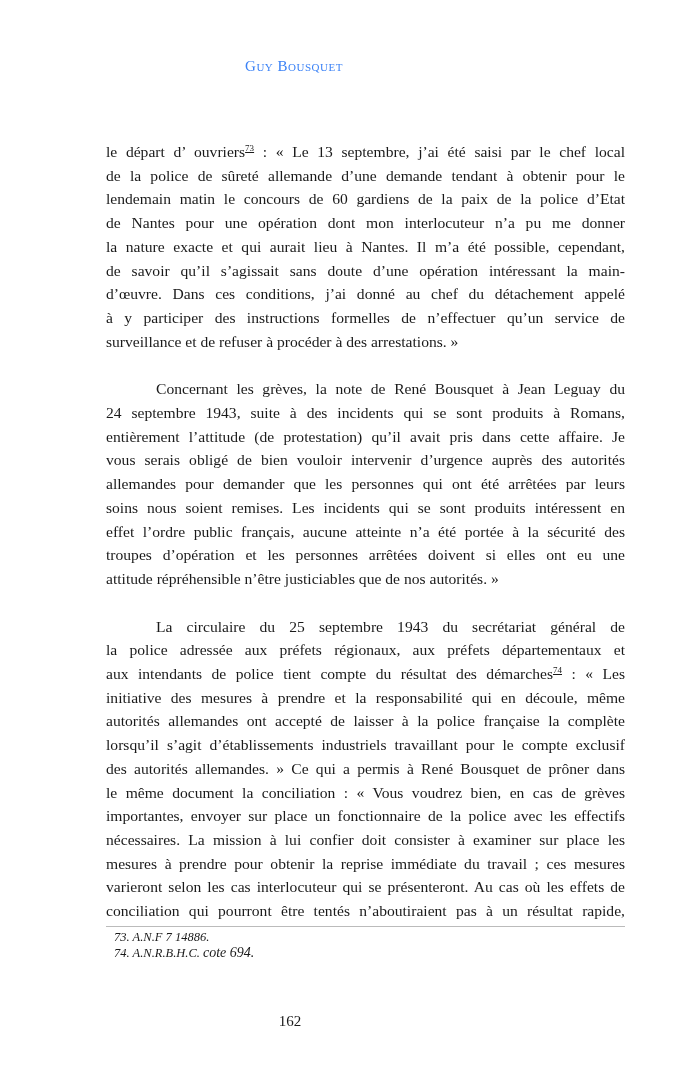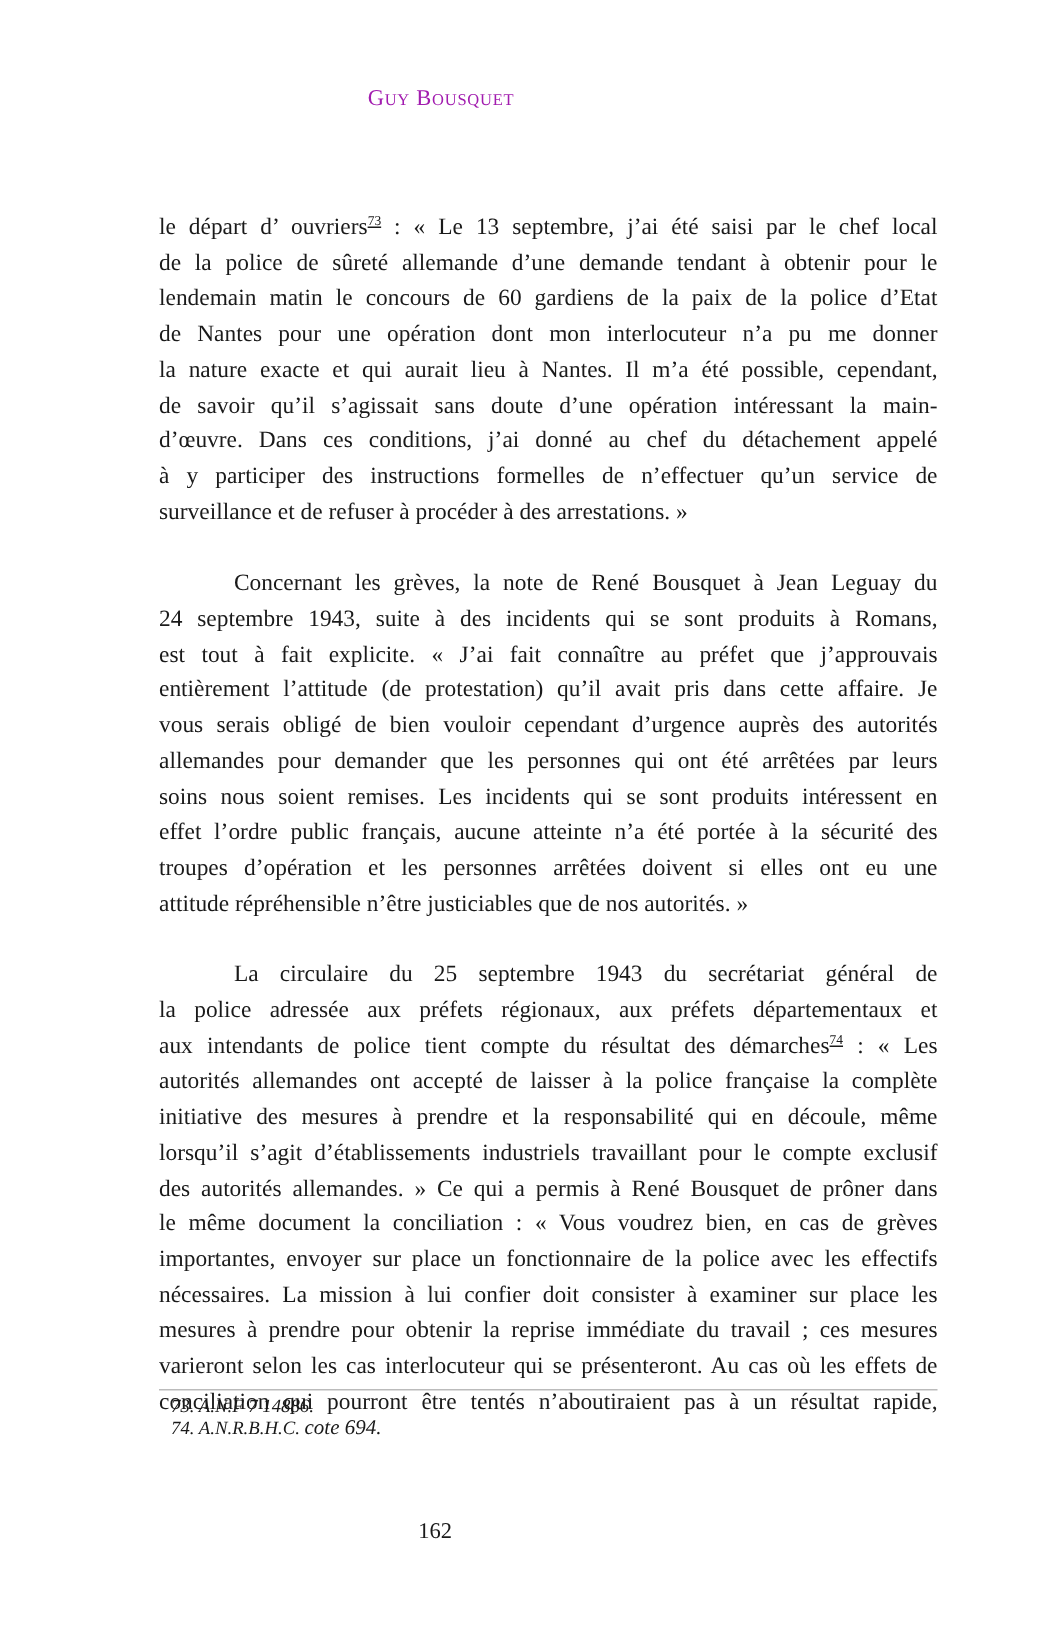--- a/index.html
+++ b/index.html
@@ -4,21 +4,21 @@
   <style>
     html, body { margin: 0; padding: 0; background: #ffffff; }
     body {
       width: 700px; height: 1089px; position: relative; overflow: hidden;
       font-family: "Liberation Serif", "DejaVu Serif", serif;
       color: #1a1a1a;
     }
     .running-head {
       position: absolute; top: 58px; left: 0; width: 588px; text-align: center;
       font-size: 15px; letter-spacing: 0.5px; font-variant: small-caps;
-      color: #a21caf;
+      color: #3b82f6;
     }
     .body-text {
       position: absolute; top: 140px; left: 106px; width: 519px;
       font-size: 15.6px; line-height: 23.7px; text-align: justify;
     }
     .body-text p { margin: 0; }
     .body-text p.gap { margin-top: 24px; }
     .line { display: block; text-align: justify; text-align-last: justify; white-space: nowrap; }
     .line.last { text-align-last: left; }
     sup { font-size: 9px; line-height: 0; vertical-align: super; text-decoration: underline; }
@@ -49,35 +49,34 @@
       <span class="line">de Nantes pour une opération dont mon interlocuteur n’a pu me donner</span>
       <span class="line">la nature exacte et qui aurait lieu à Nantes. Il m’a été possible, cependant,</span>
       <span class="line">de savoir qu’il s’agissait sans doute d’une opération intéressant la main-</span>
       <span class="line">d’œuvre. Dans ces conditions, j’ai donné au chef du détachement appelé</span>
       <span class="line">à y participer des instructions formelles de n’effectuer qu’un service de</span>
       <span class="line last">surveillance et de refuser à procéder à des arrestations. »</span>
     </p>
     <p class="gap">
       <span class="line" style="padding-left: 50px;">Concernant les grèves, la note de René Bousquet à Jean Leguay du</span>
       <span class="line">24 septembre 1943, suite à des incidents qui se sont produits à Romans,</span>
-      <span class="line">est tout à fait explicite. « J’ai fait connaître au préfet que j’approuvais</span>
       <span class="line">entièrement l’attitude (de protestation) qu’il avait pris dans cette affaire. Je</span>
-      <span class="line">vous serais obligé de bien vouloir cependant d’urgence auprès des autorités</span>
+      <span class="line">vous serais obligé de bien vouloir intervenir d’urgence auprès des autorités</span>
       <span class="line">allemandes pour demander que les personnes qui ont été arrêtées par leurs</span>
       <span class="line">soins nous soient remises. Les incidents qui se sont produits intéressent en</span>
       <span class="line">effet l’ordre public français, aucune atteinte n’a été portée à la sécurité des</span>
       <span class="line">troupes d’opération et les personnes arrêtées doivent si elles ont eu une</span>
       <span class="line last">attitude répréhensible n’être justiciables que de nos autorités. »</span>
     </p>
     <p class="gap">
       <span class="line" style="padding-left: 50px;">La circulaire du 25 septembre 1943 du secrétariat général de</span>
       <span class="line">la police adressée aux préfets régionaux, aux préfets départementaux et</span>
       <span class="line">aux intendants de police tient compte du résultat des démarches<sup>74</sup> : « Les</span>
+      <span class="line">initiative des mesures à prendre et la responsabilité qui en découle, même</span>
       <span class="line">autorités allemandes ont accepté de laisser à la police française la complète</span>
-      <span class="line">initiative des mesures à prendre et la responsabilité qui en découle, même</span>
       <span class="line">lorsqu’il s’agit d’établissements industriels travaillant pour le compte exclusif</span>
       <span class="line">des autorités allemandes. » Ce qui a permis à René Bousquet de prôner dans</span>
       <span class="line">le même document la conciliation : « Vous voudrez bien, en cas de grèves</span>
       <span class="line">importantes, envoyer sur place un fonctionnaire de la police avec les effectifs</span>
       <span class="line">nécessaires. La mission à lui confier doit consister à examiner sur place les</span>
       <span class="line">mesures à prendre pour obtenir la reprise immédiate du travail ; ces mesures</span>
       <span class="line">varieront selon les cas interlocuteur qui se présenteront. Au cas où les effets de</span>
       <span class="line">conciliation qui pourront être tentés n’aboutiraient pas à un résultat rapide,</span>
     </p>
   </div>

